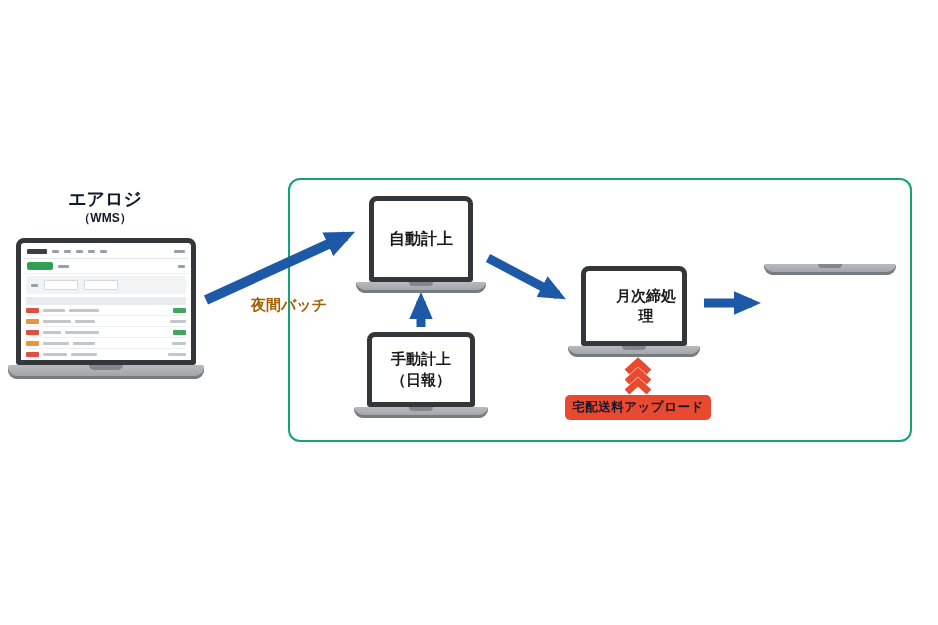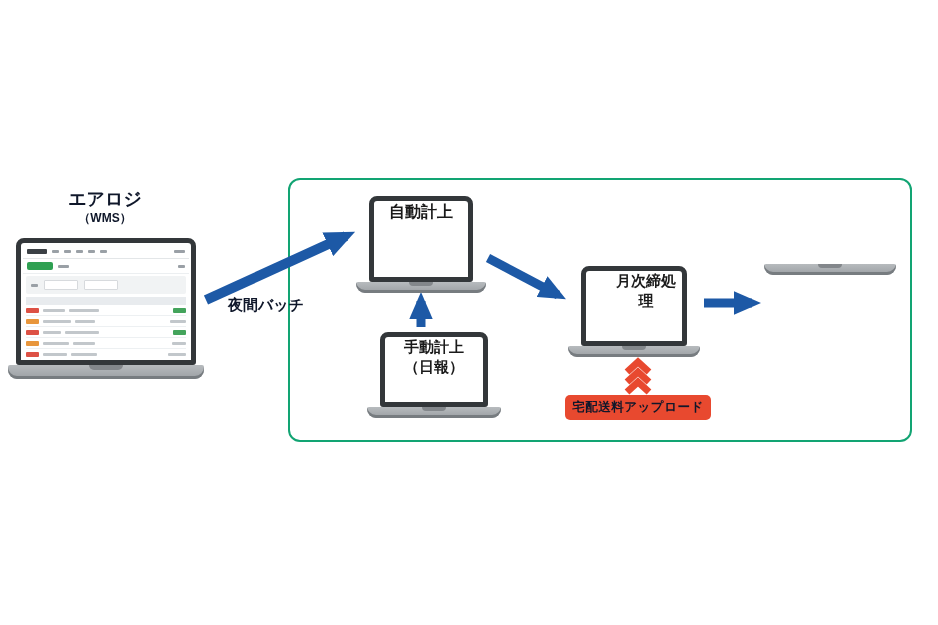--- a/index.html
+++ b/index.html
@@ -13,21 +13,21 @@
     border:2.5px solid #12a473;border-radius:12px;box-sizing:border-box;
   }
   .billing-title{
     position:absolute;left:288px;top:184px;width:624px;text-align:center;
     font-size:24px;font-weight:bold;color:#12a473;letter-spacing:.5px;
   }
   
   .node{position:absolute;display:flex;flex-direction:column;align-items:center;}
   .node .screen{
     box-sizing:border-box;border:5px solid #33373a;border-radius:8px 8px 3px 3px;
-    background:#fff;display:flex;flex-direction:column;align-items:center;
+    background:#fff;display:flex;flex-direction:column;align-items:center;justify-content:center;
   }
   .node .base{
     width:100%;height:11px;margin-top:0;
     background:linear-gradient(#b7bbbe,#9b9fa3);
     border-radius:2px 2px 9px 9px;box-shadow:inset 0 -3px 0 #777c80;position:relative;
   }
   .node .base::before{
     content:"";position:absolute;top:0;left:50%;transform:translateX(-50%);
     width:24px;height:4px;background:#83878b;border-radius:0 0 5px 5px;
   }
@@ -55,22 +55,22 @@
   .btn-green{width:26px;height:8px;background:#2fa052;border-radius:2px;flex:none;}
   .ui-filter{height:18px;background:#f1f3f4;margin:2px 3px;border-radius:2px;display:flex;align-items:center;gap:6px;padding:0 5px;flex:none;}
   .ui-input{width:32px;height:8px;background:#fff;border:1px solid #d7dadd;border-radius:1px;flex:none;}
   .ui-thead{height:8px;background:#e8ebee;margin:1px 3px 0;flex:none;}
   .ui-row{height:10px;border-bottom:1px solid #edf0f2;margin:0 3px;display:flex;align-items:center;gap:4px;flex:none;}
   .tag{width:13px;height:5px;border-radius:1px;flex:none;}
   .tag.red{background:#dd5145}.tag.orange{background:#e8963c}.tag.green{background:#44a45c}
   .cell{height:3px;background:#c2c7cb;border-radius:1px;flex:none;}
   
   .night-batch{
-    position:absolute;left:228px;top:296px;width:122px;
-    font-size:15px;font-weight:bold;color:#0f172a;
+    position:absolute;left:228px;top:296px;width:122px;text-align:center;
+    font-size:15px;font-weight:bold;color:#a16207;
   }
   .upload-badge{
     position:absolute;left:565px;top:395px;width:146px;height:25px;
     background:#e8492f;border-radius:5px;color:#0f172a;font-size:12.5px;font-weight:bold;
     display:flex;align-items:center;justify-content:center;letter-spacing:.5px;
   }
   
   .overlay{position:absolute;left:0;top:0;pointer-events:none;}
 </style>
 </head>
@@ -168,21 +168,21 @@
 
   <div class="night-batch">夜間バッチ</div>
 
   <div class="node" style="left:356px;top:196px;width:130px;">
     <div class="screen" style="width:104px;height:86px;">
       <span class="node-label lg">自動計上</span>
     </div>
     <div class="base"></div>
   </div>
 
-  <div class="node" style="left:367px;top:332px;width:134px;">
+  <div class="node" style="left:354px;top:332px;width:134px;">
     <div class="screen" style="width:108px;height:75px;">
       <span class="node-label">手動計上</span>
       <span class="node-label">（日報）</span>
     </div>
     <div class="base"></div>
   </div>
 
   <div class="node" style="left:568px;top:266px;width:132px;">
     <div class="screen" style="width:106px;height:80px;padding-left:24px;">
       <span class="node-label">月次締処理</span>

